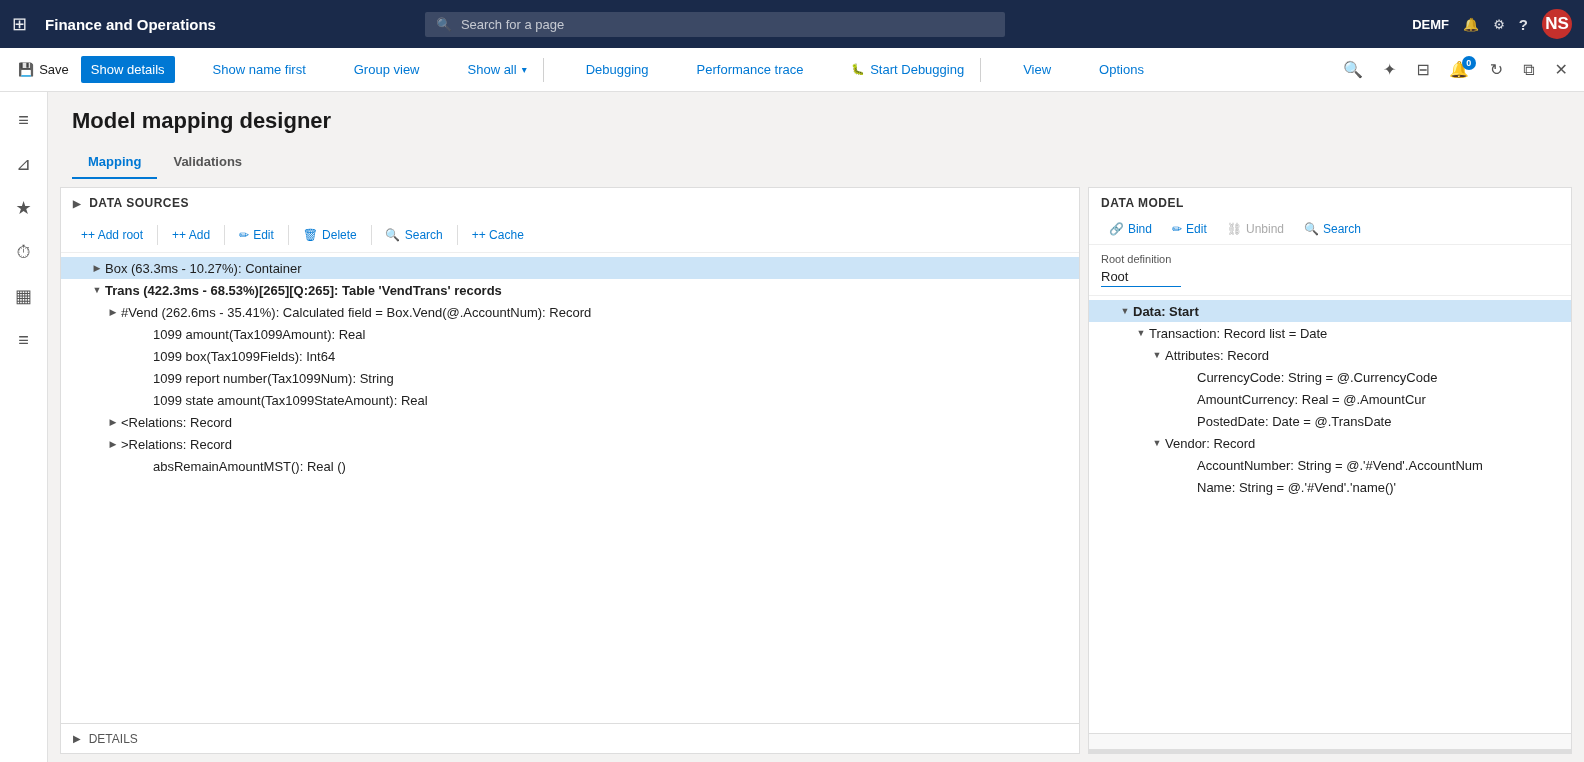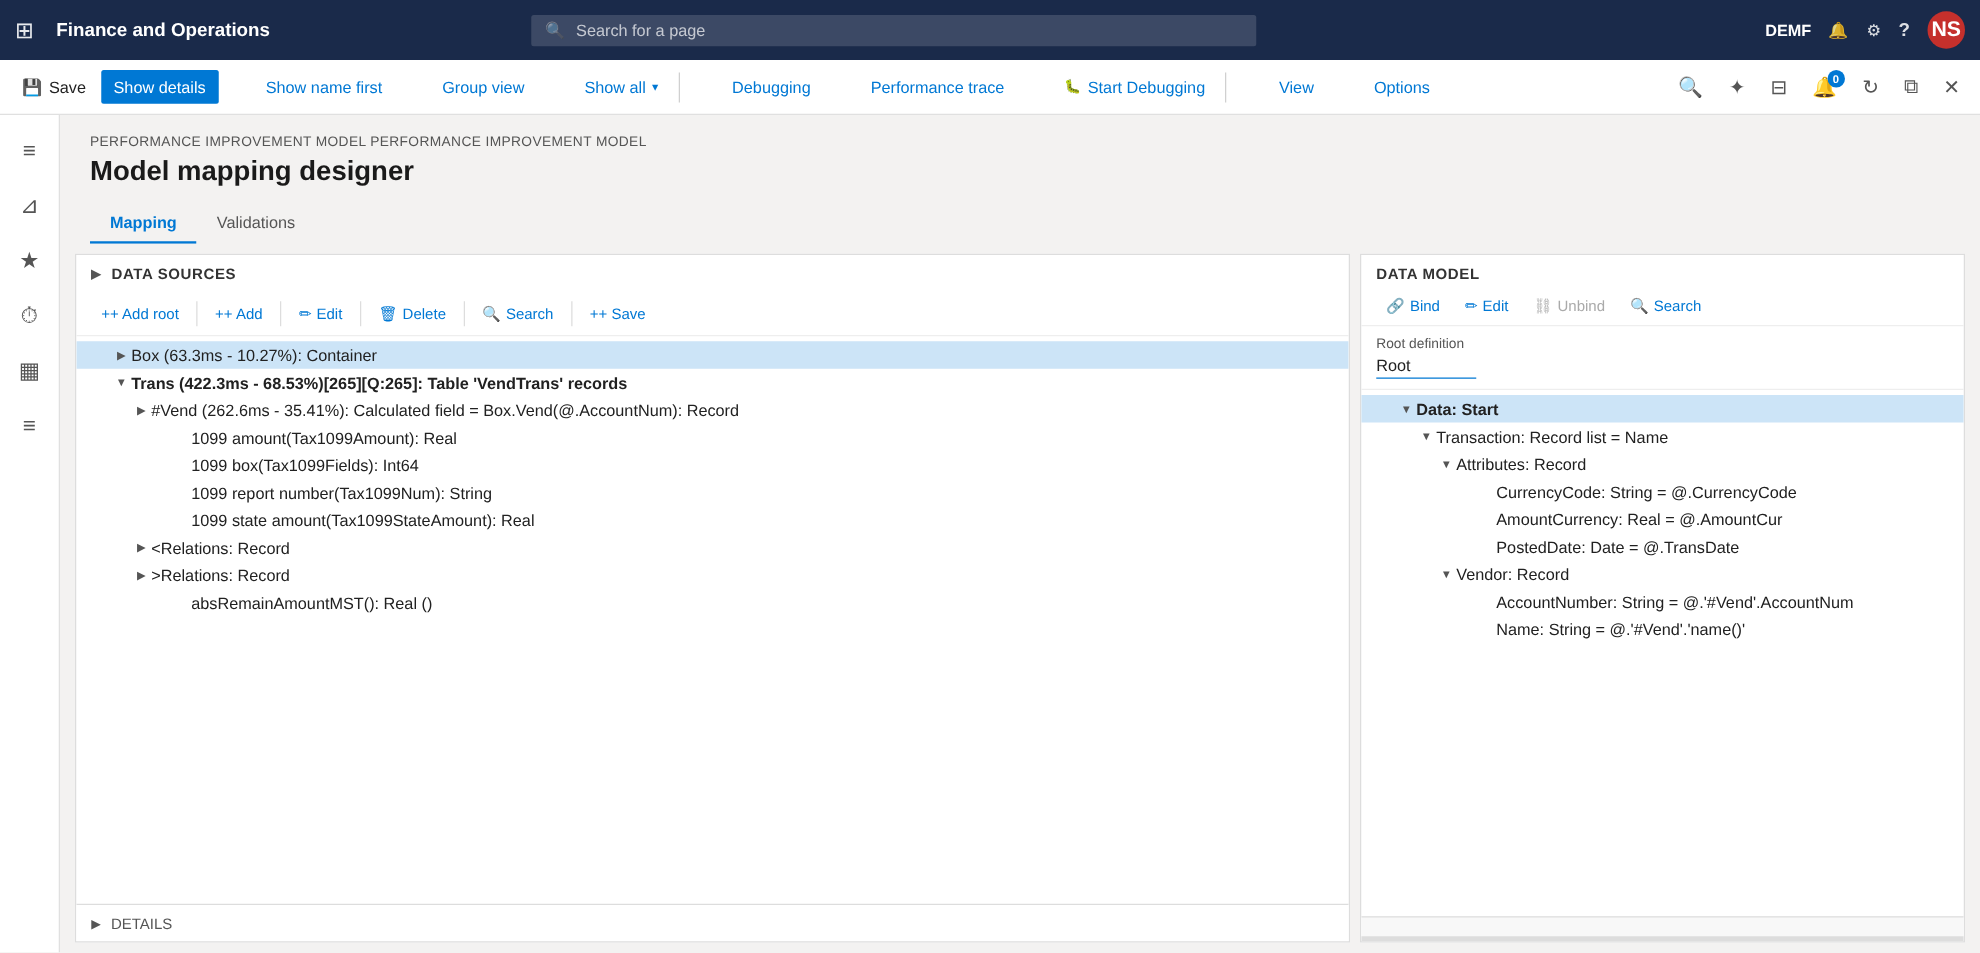--- a/index.html
+++ b/index.html
@@ -160,20 +160,21 @@
       gap: 0;
       background: #f3f2f1;
       padding: 0 24px;
     }
     .tab {
       padding: 8px 16px;
       cursor: pointer;
       font-size: 13px;
       color: #555;
       border-bottom: 2px solid transparent;
+      font-weight: bold;
     }
     .tab.active {
       color: #0078d4;
       border-bottom: 2px solid #0078d4;
       font-weight: 600;
     }
 
     
     .split-pane {
       display: flex;
@@ -409,21 +410,20 @@
     <div class="side-nav-item">⊿</div>
     <div class="side-nav-item">★</div>
     <div class="side-nav-item">⏱</div>
     <div class="side-nav-item">▦</div>
     <div class="side-nav-item">≡</div>
   </div>
 
   <div class="content-area">
 
     <div class="page-header">
-      <div class="breadcrumb">PERFORMANCE IMPROVEMENT MODEL PERFORMANCE IMPROVEMENT MODEL</div>
       <div class="page-title">Model mapping designer</div>
     </div>
 
     <div class="tabs">
       <div class="tab active">Mapping</div>
       <div class="tab">Validations</div>
     </div>
 
     <div class="split-pane">
 
@@ -453,21 +453,21 @@
             <span>Delete</span>
           </button>
           <div class="ds-separator"></div>
           <button class="ds-btn">
             <span>🔍</span>
             <span>Search</span>
           </button>
           <div class="ds-separator"></div>
           <button class="ds-btn">
             <span>+</span>
-            <span style="margin-left:-4px">+ Save</span>
+            <span style="margin-left:-4px">+ Cache</span>
           </button>
         </div>
 
         <div class="tree-area">
 
           <div class="tree-node selected" style="padding-left:12px">
             <span class="tree-indent" style="width:16px"></span>
             <span class="tree-toggle">▶</span>
             <span class="tree-label">Box (63.3ms - 10.27%): Container</span>
           </div>
@@ -563,21 +563,21 @@
 
           <div class="tree-node selected" style="padding-left:12px">
             <span class="tree-indent" style="width:16px"></span>
             <span class="tree-toggle">▼</span>
             <span class="tree-label bold">Data: Start</span>
           </div>
 
           <div class="tree-node" style="padding-left:12px">
             <span class="tree-indent" style="width:32px"></span>
             <span class="tree-toggle">▼</span>
-            <span class="tree-label">Transaction: Record list = Name</span>
+            <span class="tree-label">Transaction: Record list = Date</span>
           </div>
 
           <div class="tree-node" style="padding-left:12px">
             <span class="tree-indent" style="width:48px"></span>
             <span class="tree-toggle">▼</span>
             <span class="tree-label">Attributes: Record</span>
           </div>
 
           <div class="tree-node" style="padding-left:12px">
             <span class="tree-indent" style="width:80px"></span>

